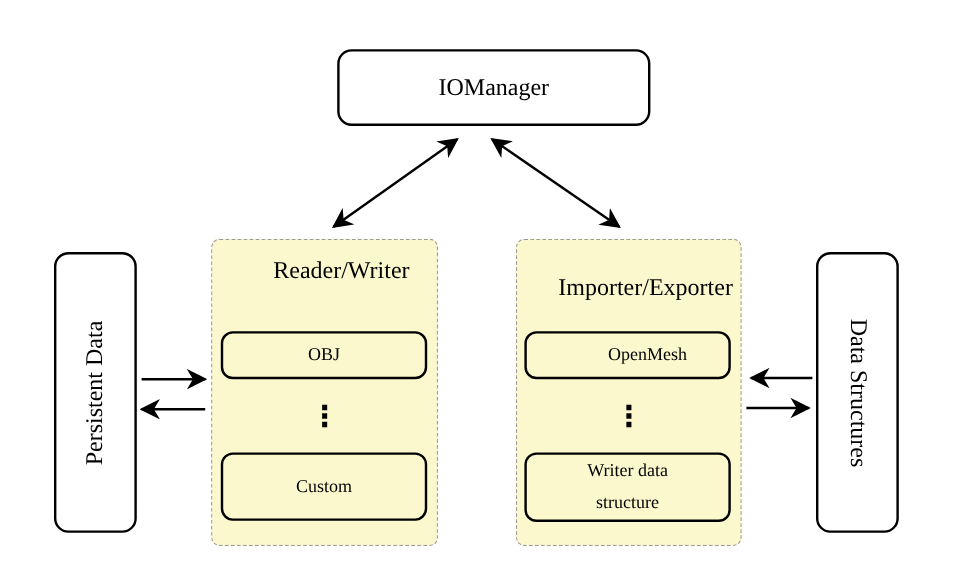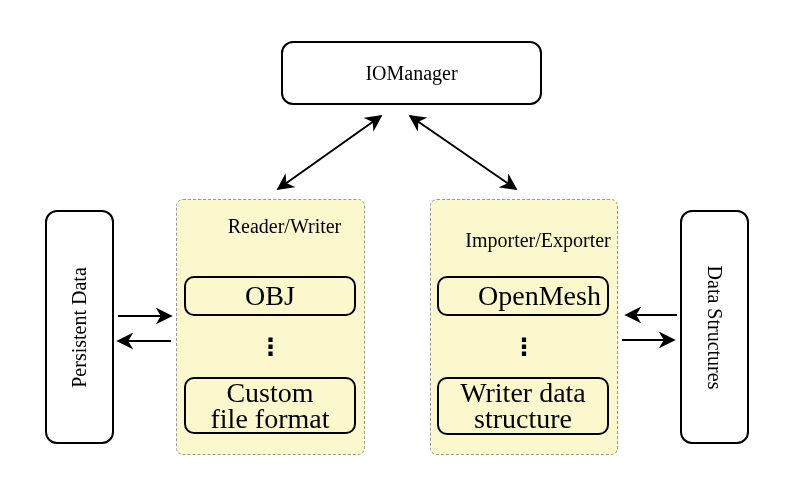--- a/index.html
+++ b/index.html
@@ -52,21 +52,21 @@
   .inner-node {
     position: absolute;
     border: 2.5px solid var(--node-border);
     background: var(--group-fill);
     border-radius: 10px;
     display: flex;
     flex-direction: column;
     align-items: center;
     justify-content: center;
     text-align: center;
-    font-size: 28px;
+    font-size: 15px;
     line-height: 26px;
   }
   .obj-box      { left: 184px; top: 276px; width: 172px; height: 40px; }
   .customf-box  { left: 184px; top: 377px; width: 172px; height: 57px; }
   .openmesh-box { left: 437px; top: 276px; width: 172px; height: 40px; padding-left: 33px; }
   .customd-box  { left: 437px; top: 377px; width: 172px; height: 58px; }
   .dots {
     position: absolute;
     text-align: center;
     font-family: "DejaVu Sans", sans-serif;
@@ -106,21 +106,20 @@
   </div>
 
   <div class="group group-left"></div>
   <div class="group-title" style="position:absolute; left:176px; top:215px; width:189px;">Reader/Writer</div>
   <div class="inner-node obj-box">
     <span>OBJ</span>
   </div>
   <div class="dots dots-left">⋮</div>
   <div class="inner-node customf-box">
     <span>Custom</span>
-    <span>file format</span>
   </div>
 
   <div class="group group-right"></div>
   <div class="group-title" style="position:absolute; left:430px; top:229px; width:188px;">Importer/Exporter</div>
   <div class="inner-node openmesh-box">
     <span>OpenMesh</span>
   </div>
   <div class="dots dots-right">⋮</div>
   <div class="inner-node customd-box">
     <span>Writer data</span>

